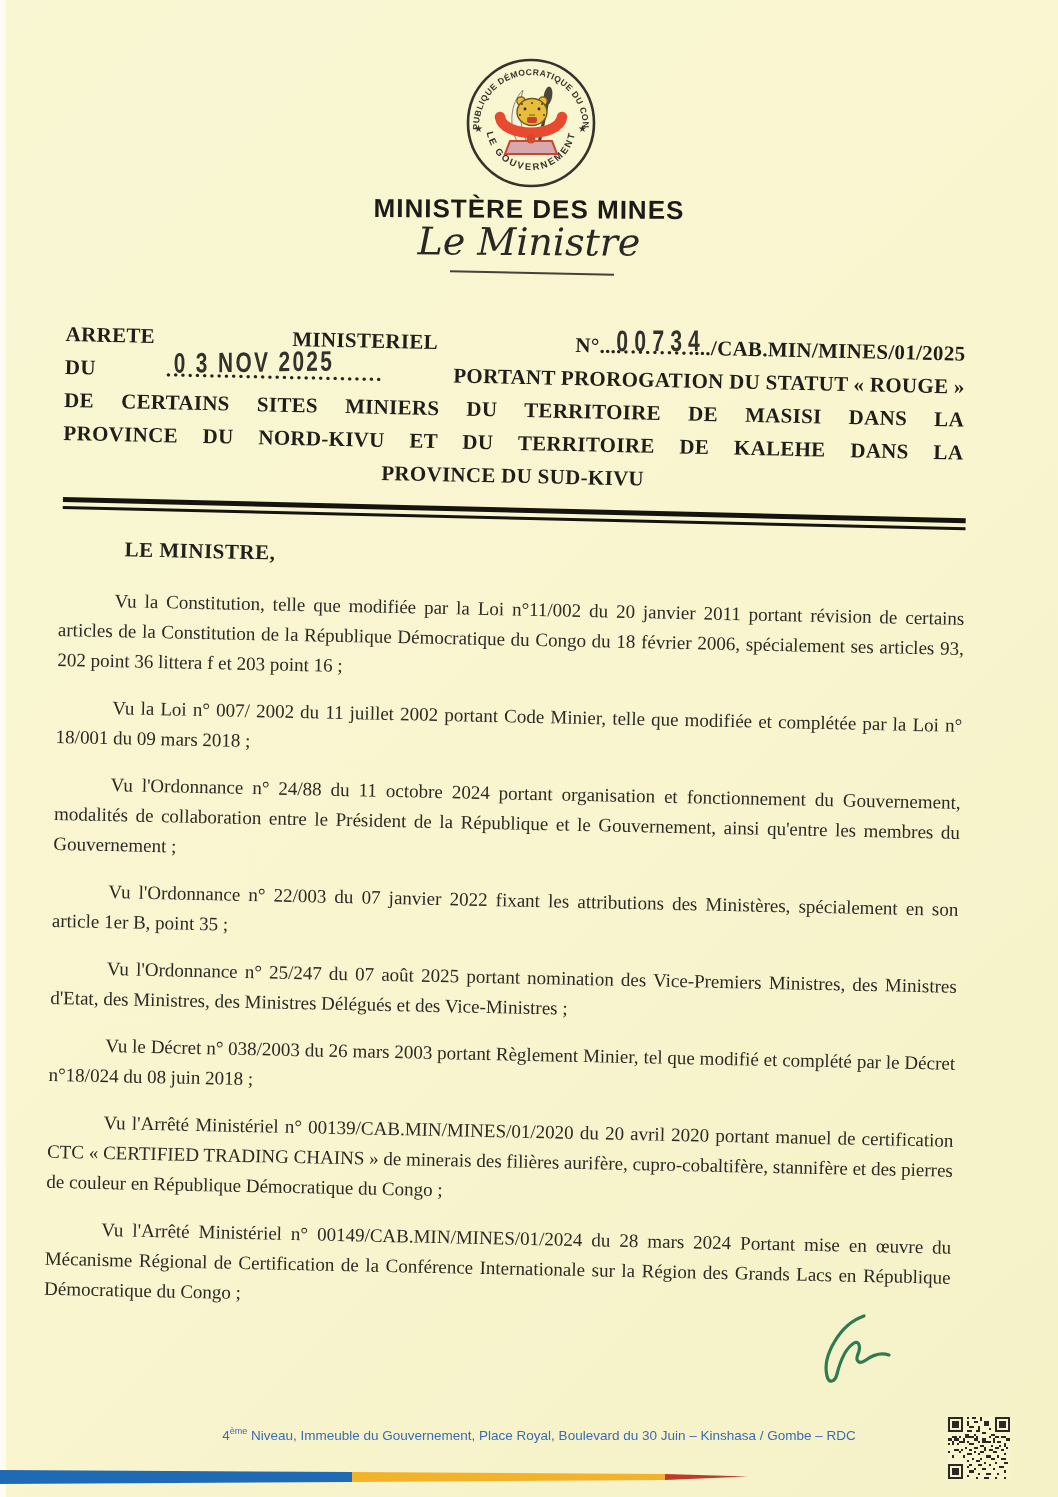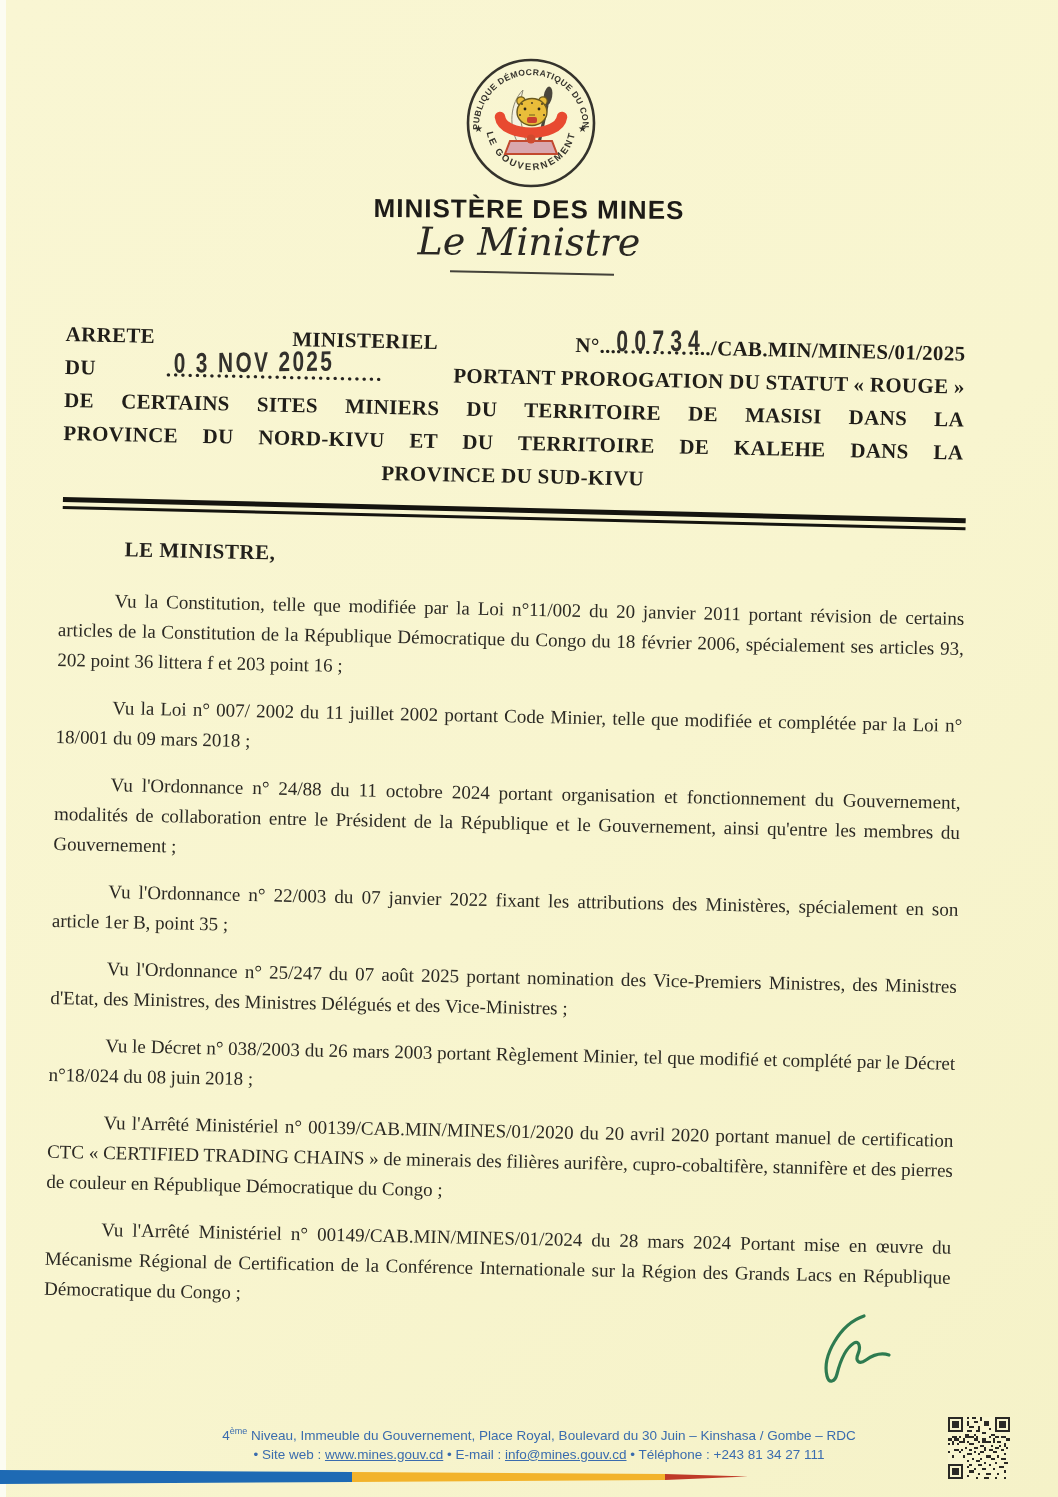--- a/index.html
+++ b/index.html
@@ -148,21 +148,20 @@
   </div>
 
   <div class="signature">
     <svg viewBox="0 0 120 95" width="120" height="95">
       <path d="M 52 6 C 28 14 10 46 15 66 C 17 74 23 72 25 64 C 29 48 34 38 42 33 C 47 30 49 37 46 44 C 43 51 47 55 54 50 C 61 45 68 42 77 45" fill="none" stroke="#2e7b50" stroke-width="3.2" stroke-linecap="round"></path>
     </svg>
   </div>
 
   <div class="footer">
     <div><span>4</span><sup>ème</sup><span> Niveau, Immeuble du Gouvernement, Place Royal, Boulevard du 30 Juin – Kinshasa / Gombe – RDC</span></div>
-    <div><span>• Site web : </span><a href="#">www.mines.gouv.cd</a><span> • E-mail : </span><a href="#">info@mines.gouv.cd</a><span> • Téléphone : </span><span>+243 81 34 27 111</span></div>
   </div>
 
   <div class="band">
     <svg viewBox="0 0 1058 26" width="1058" height="26">
       <polygon points="0,8 352,10 352,20 0,22" fill="#1e6ab4"></polygon>
       <polygon points="352,10 665,12 665,18 352,20" fill="#f2b32b"></polygon>
       <polygon points="665,12 748,14.6 665,18" fill="#bf3a27"></polygon>
     </svg>
   </div>
 

